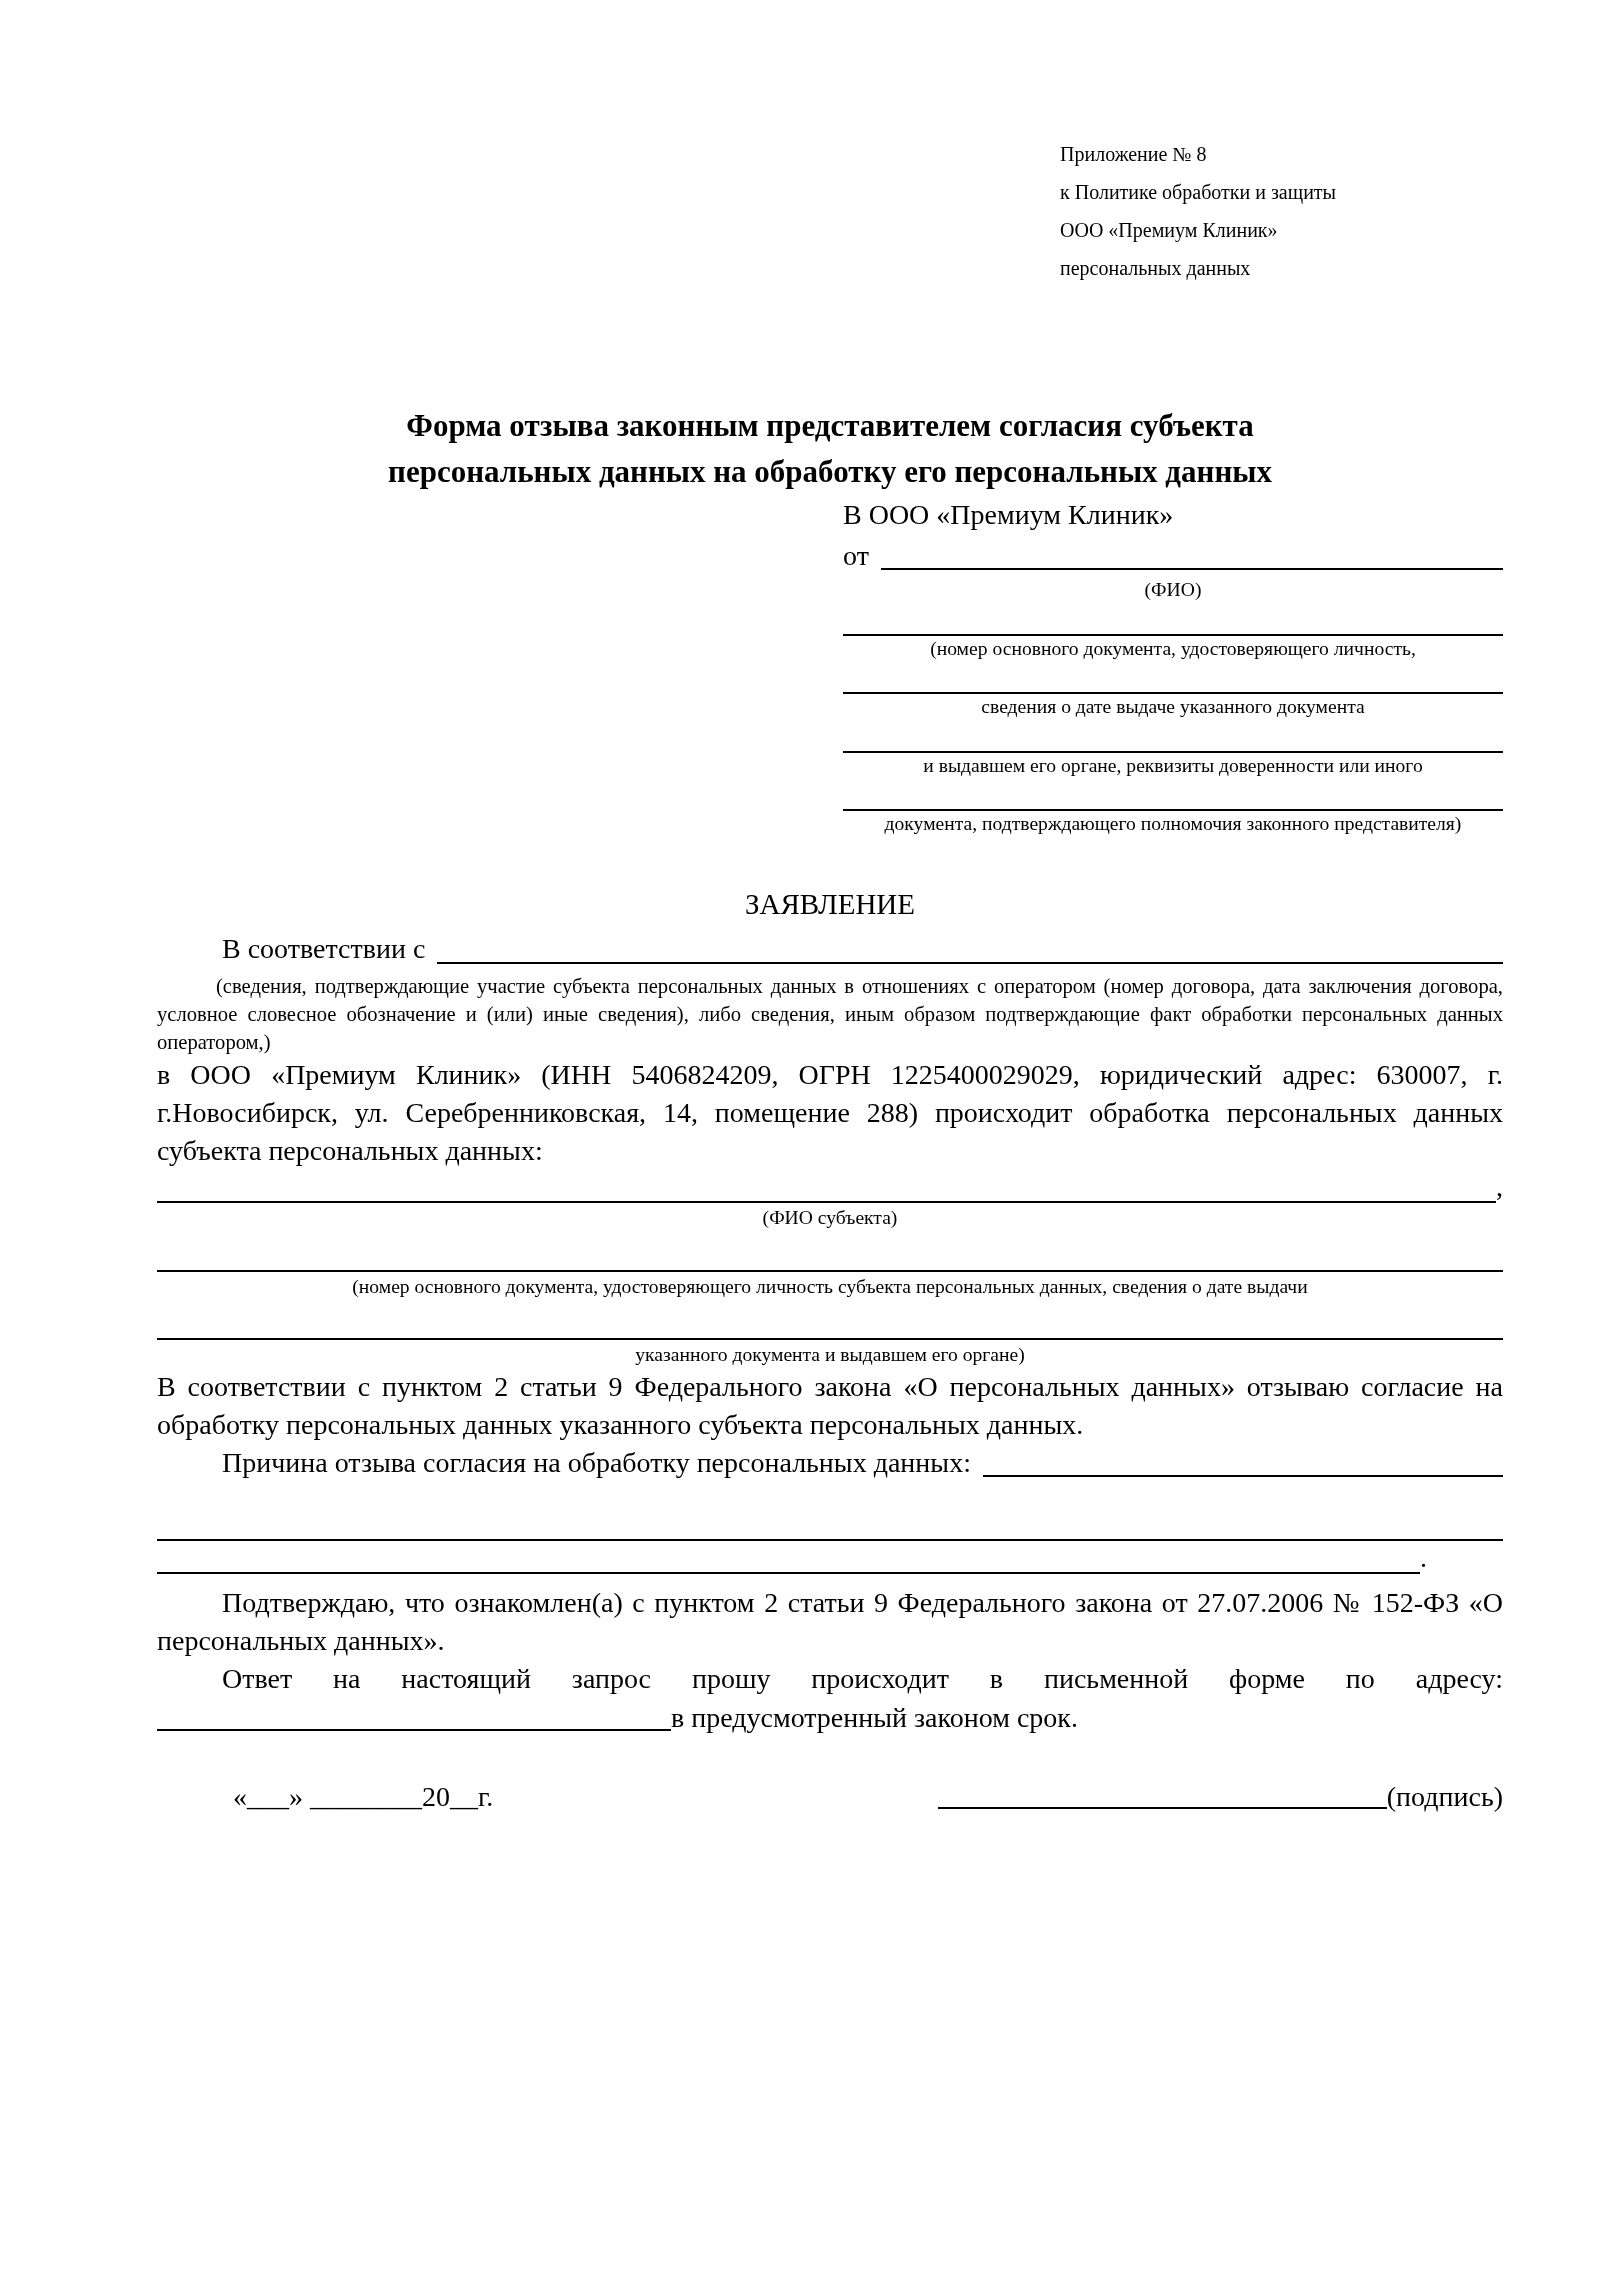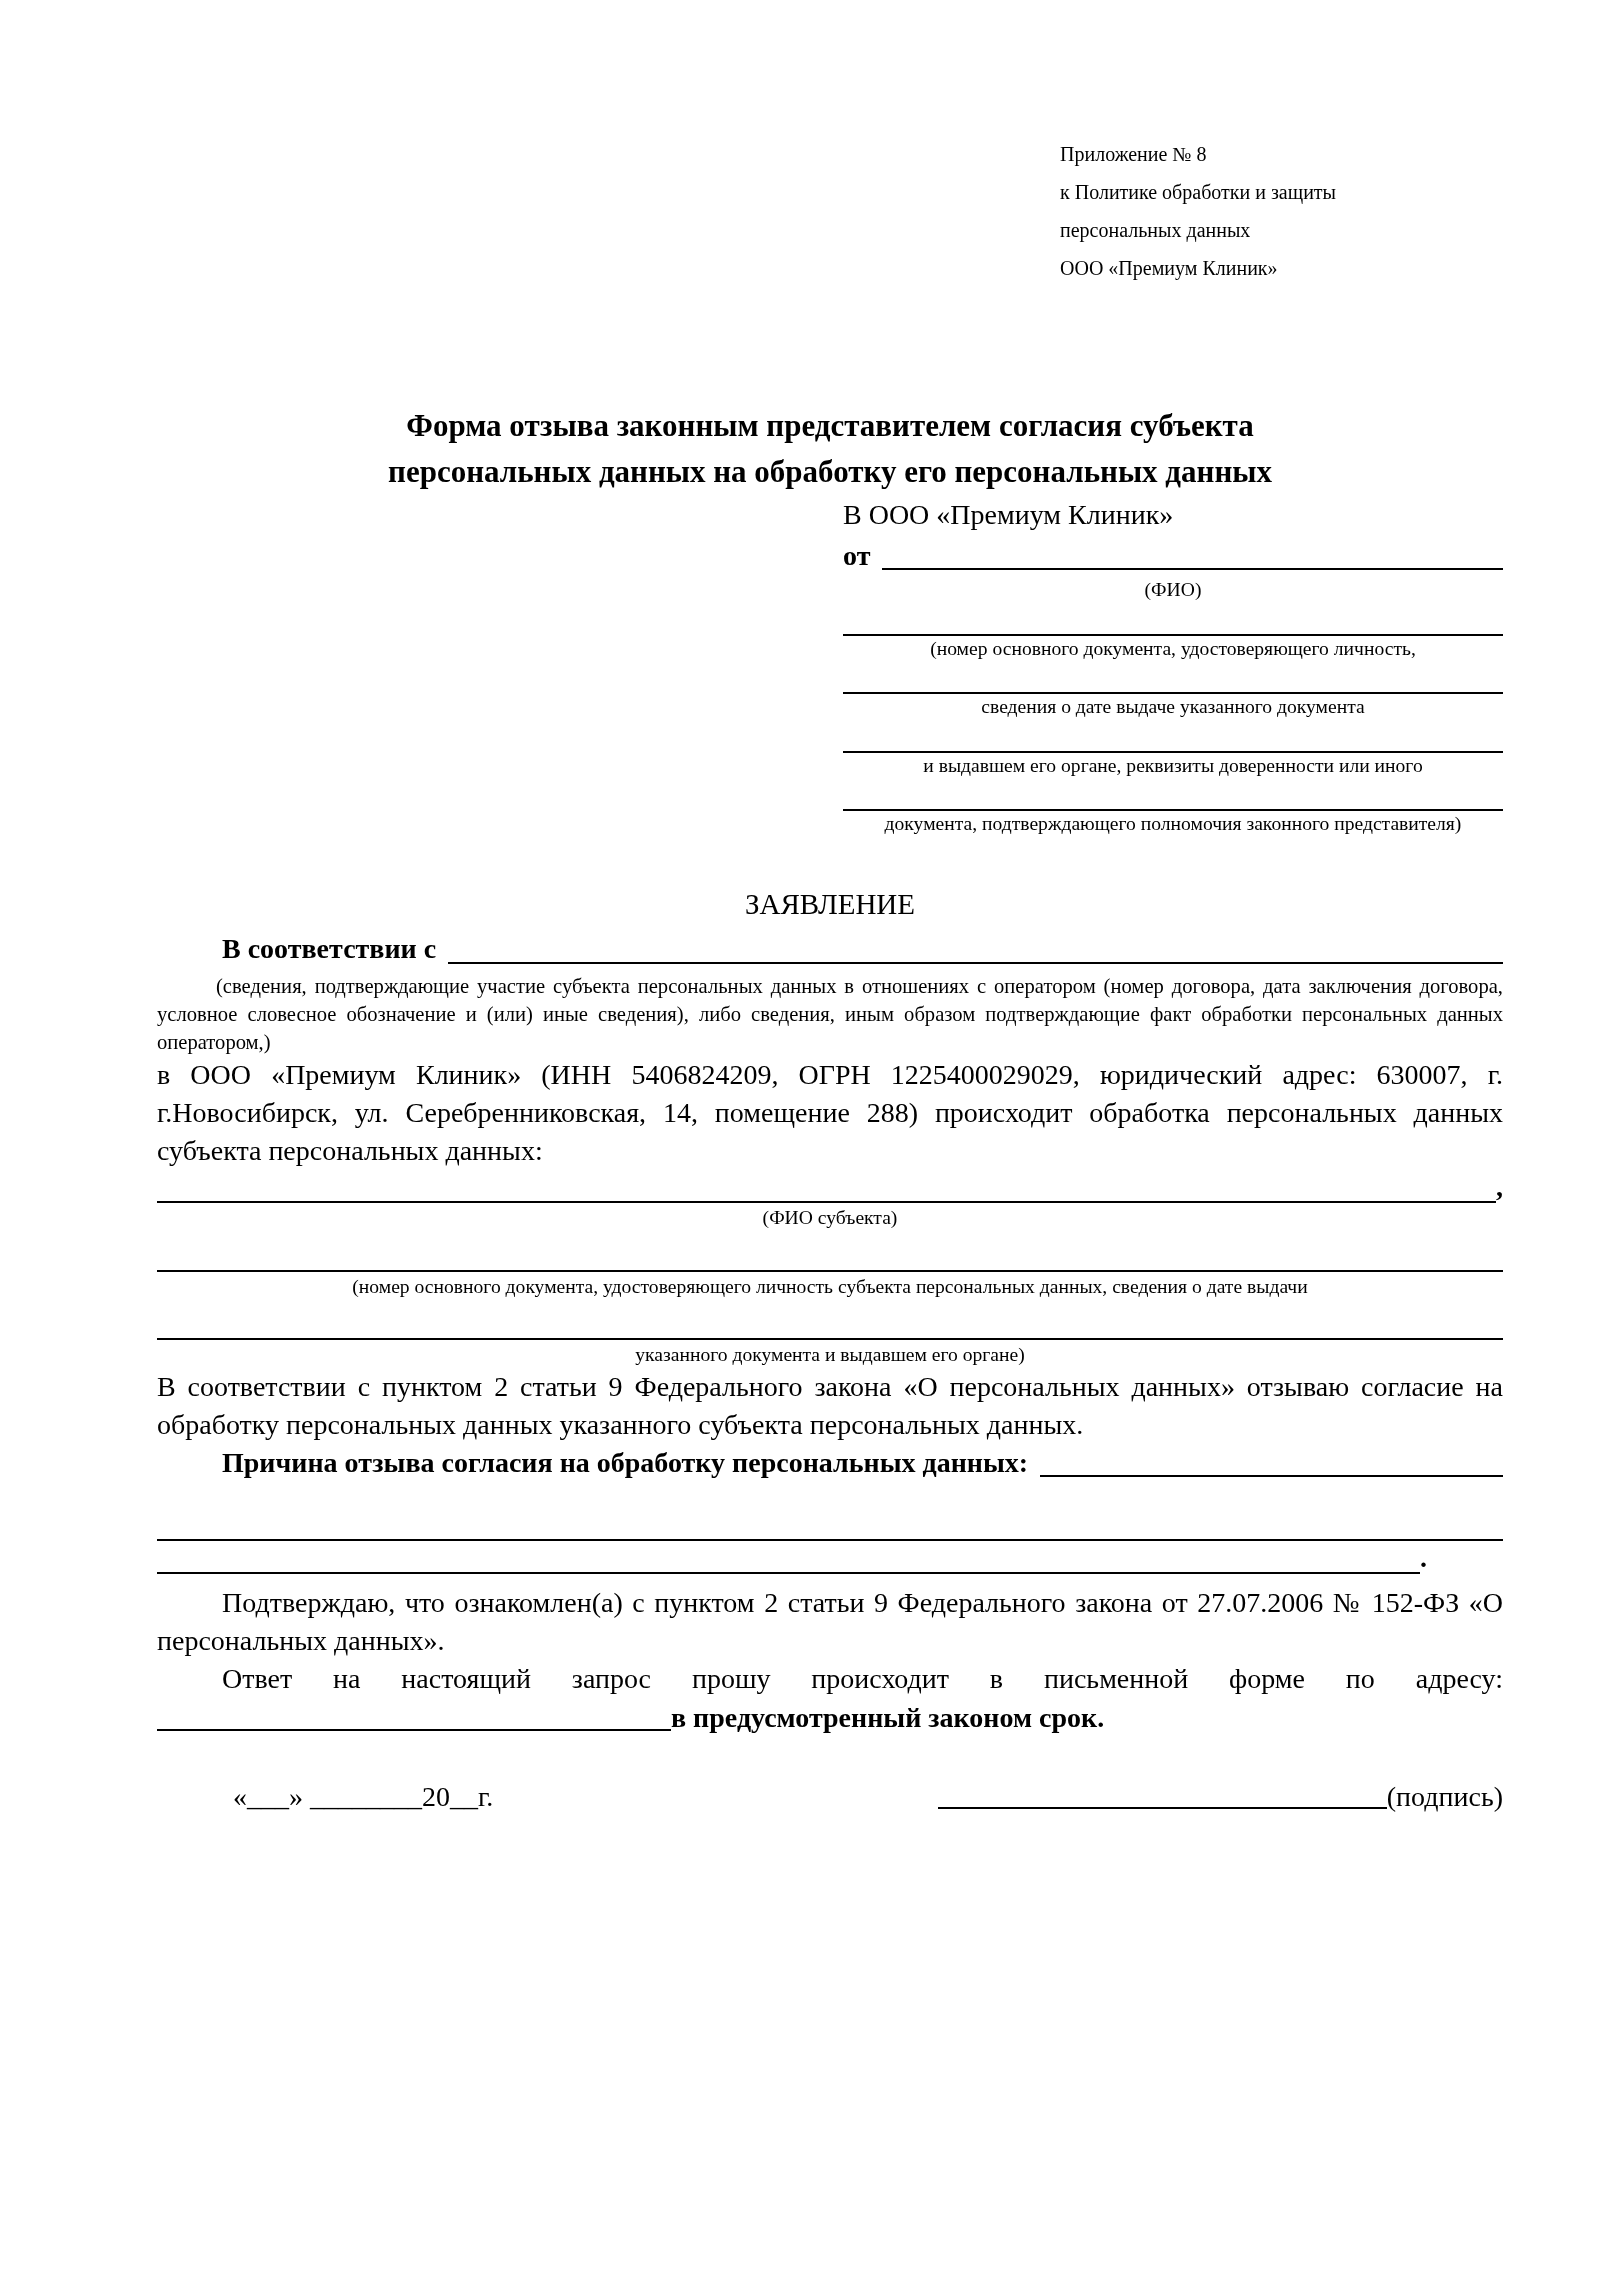--- a/index.html
+++ b/index.html
@@ -10,21 +10,21 @@
     color: #000;
   }
   .page { width: 100%; height: 100%; padding: 135px 118px 39px 157px; }
 
   .appendix { width: 443px; margin-left: auto; font-size: 20px; line-height: 38px; }
 
   .doc-title { margin-top: 116px; text-align: center; font-weight: 700; font-size: 31px; line-height: 46px; }
 
   .addressee { margin-left: 686px; font-size: 28px; line-height: 39px; }
 
-  .row { display: flex; align-items: flex-end; font-weight: bold; }
+  .row { display: flex; align-items: flex-end; }
   .fill { border-bottom: 2.9px solid #000; }
   .flex1 { flex: 1 1 auto; }
 
   .from-row { line-height: 43px; }
   .from-row .fill { margin-left: 11.8px; margin-bottom: 6.9px; }
 
   .caption { font-size: 19.6px; line-height: 25.5px; text-align: center; }
   .addressee .blank-line { height: 33px; border-bottom: 2.9px solid #000; }
 
   .statement-heading { margin-top: 47px; text-align: center; font-size: 29px; line-height: 41px; }
@@ -61,22 +61,22 @@
   .sig-group .fill { width: 449px; margin-bottom: 6.9px; }
 </style>
 </head>
 <body>
 
 <div class="page">
 
   <div class="appendix">
     <div>Приложение № 8</div>
     <div>к Политике обработки и защиты</div>
+    <div>ООО «Премиум Клиник»</div>
     <div>персональных данных</div>
-    <div>ООО «Премиум Клиник»</div>
   </div>
 
   <div class="doc-title">
     <div>Форма отзыва законным представителем согласия субъекта</div>
     <div>персональных данных на обработку его персональных данных</div>
   </div>
 
   <div class="addressee">
     <div>В ООО «Премиум Клиник»</div>
     <div class="row from-row">

